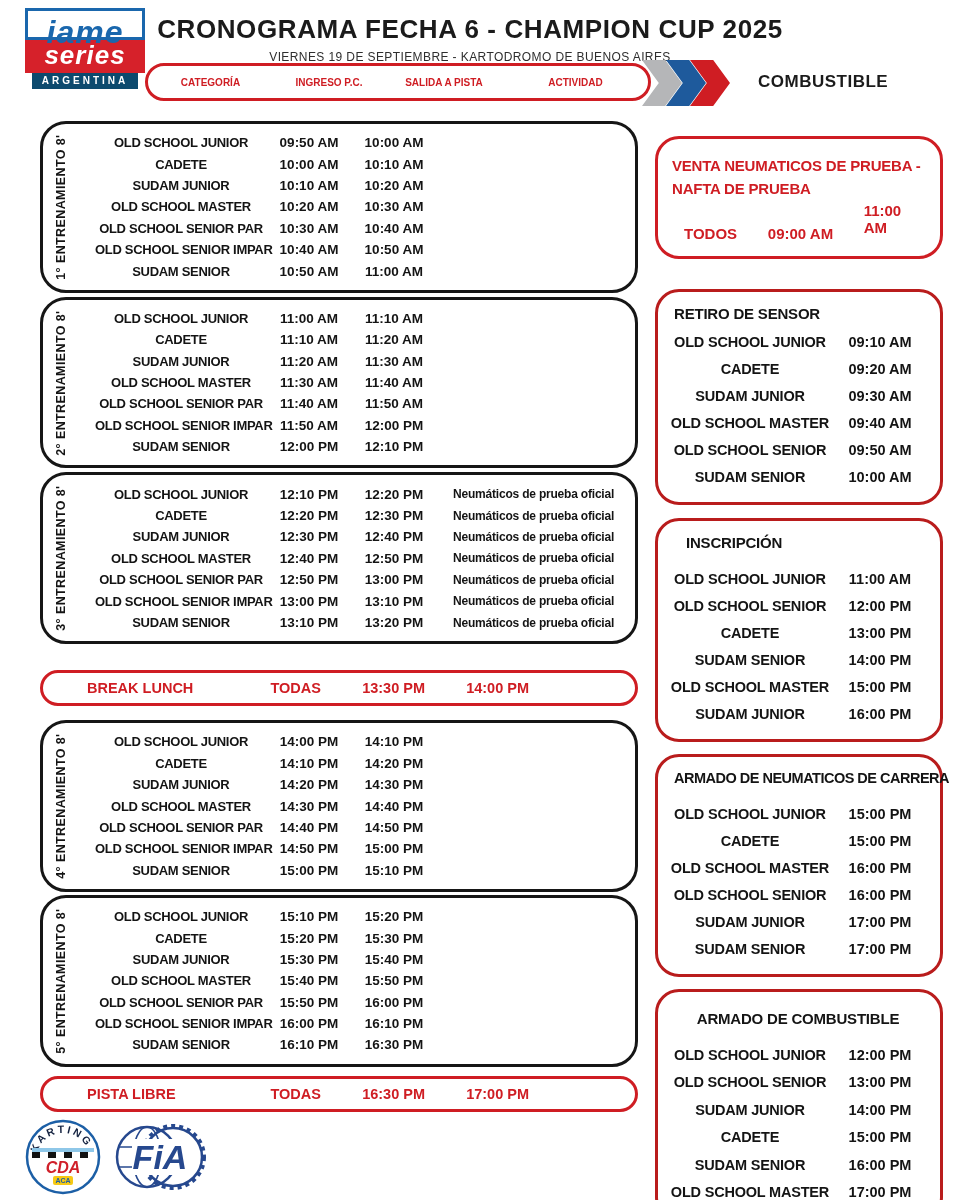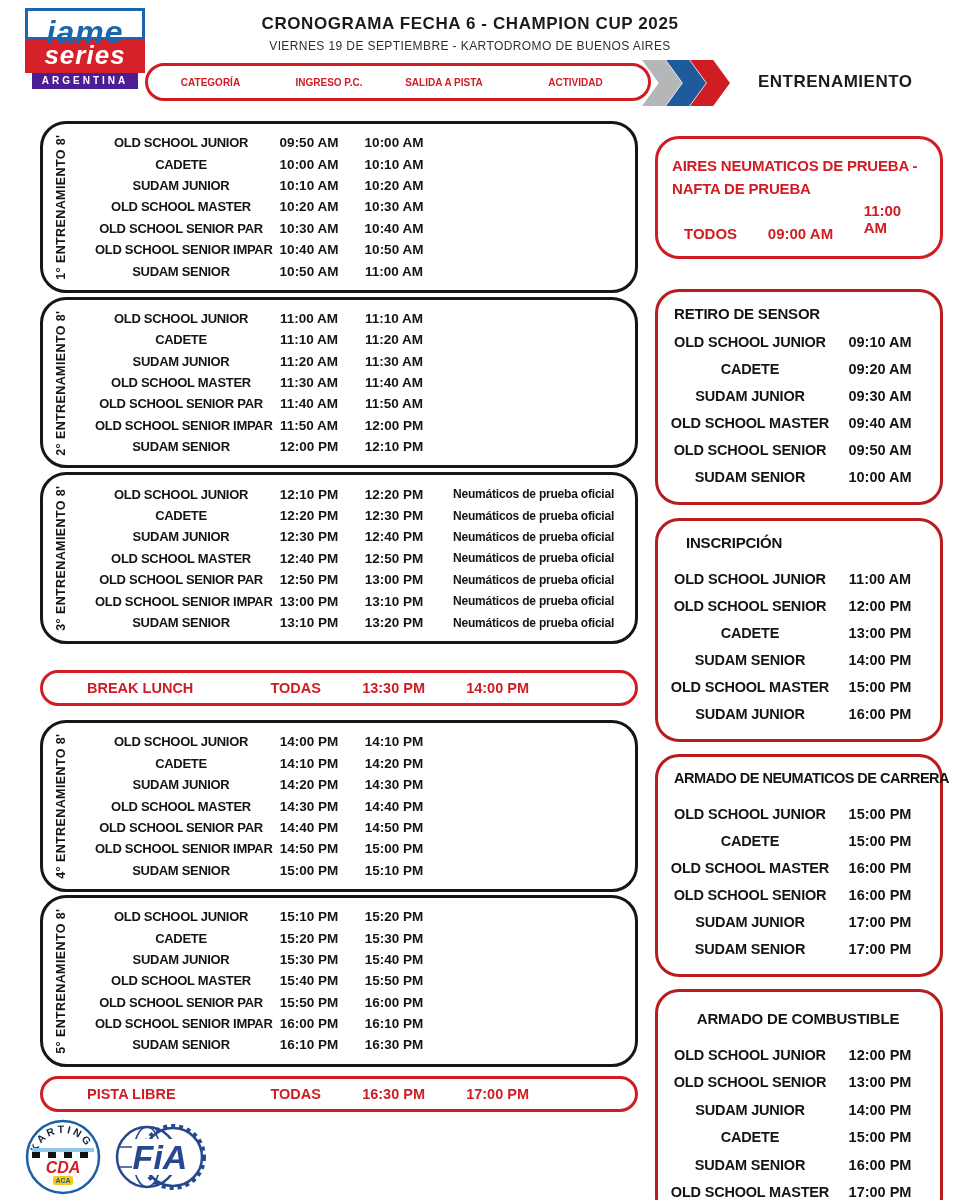--- a/index.html
+++ b/index.html
@@ -7,25 +7,25 @@
   body { font-family:"Liberation Sans", sans-serif; color:#141414; }
   .page { position:relative; width:960px; height:1200px; background:#fff; overflow:hidden; }
 
   
   .logo { position:absolute; left:25px; top:8px; width:120px; }
   .logo-top { background:#fff; border:3px solid #1a67ad; color:#1a67ad; height:32px;
               font-size:32px; font-weight:bold; font-style:italic; text-align:center;
               line-height:42px; letter-spacing:1px; }
   .logo-mid { background:#d6212a; color:#fff; height:33px; font-size:26px; font-weight:bold;
               font-style:italic; text-align:center; line-height:31px; letter-spacing:1px; }
-  .logo-bot { background:#4c1d95; color:#fff; height:16px; width:106px; margin:0 auto;
+  .logo-bot { background:#0c4a6e; color:#fff; height:16px; width:106px; margin:0 auto;
               font-size:10px; font-weight:bold; text-align:center; line-height:16px; letter-spacing:3px; }
 
   .title-wrap { position:absolute; left:150px; top:14px; width:640px; text-align:center; }
-  .title { font-size:17px; font-weight:bold; letter-spacing:.6px; color:#1b1b1b; }
+  .title { font-size:26px; font-weight:bold; letter-spacing:.6px; color:#1b1b1b; }
   .subtitle { margin-top:5px; font-size:12px; color:#2e2e2e; letter-spacing:.4px; }
 
   .header-pill { position:absolute; left:145px; top:63px; width:506px; height:38px;
                  border:3px solid #cf1d23; border-radius:22px; color:#cf1d23;
                  display:grid; grid-template-columns:125px 112px 118px 1fr;
                  align-items:center; font-size:10px; font-weight:bold; }
   .header-pill span { text-align:center; white-space:nowrap; }
 
   .chevrons { position:absolute; left:658px; top:60px; display:flex; }
   .chev { width:40px; height:46px; margin-left:-16px;
@@ -103,21 +103,21 @@
     <span>INGRESO P.C.</span>
     <span>SALIDA A PISTA</span>
     <span>ACTIVIDAD</span>
   </div>
 
   <div class="chevrons">
     <span class="chev" style="background:#b5b6b8"></span>
     <span class="chev" style="background:#1e5a9c"></span>
     <span class="chev" style="background:#cf1d23"></span>
   </div>
-  <div class="obligaciones">ENTRENAMIENTO</div>
+  <div class="obligaciones">COMBUSTIBLE</div>
 
   <div class="left-col">
 
     <div class="block">
       <div class="vlabel">1° ENTRENAMIENTO 8'</div>
       <div class="rows">
           <div class="srow">
           <span class="cat">OLD SCHOOL JUNIOR</span>
           <span class="time">09:50 AM</span>
           <span class="time">10:00 AM</span>
@@ -370,21 +370,21 @@
       <span class="pc">16:30 PM</span>
       <span class="pc">17:00 PM</span>
       <span></span>
     </div>
 
   </div>
 
   <div class="right-col">
 
     <div class="vbox">
-      <div class="vtitle">AIRES NEUMATICOS DE PRUEBA -</div>
+      <div class="vtitle">VENTA NEUMATICOS DE PRUEBA -</div>
       <div class="vtitle">NAFTA DE PRUEBA</div>
       <div class="vrow">
         <span class="vc1">TODOS</span>
         <span class="vc2">09:00 AM</span>
         <span class="vc3">11:00 AM</span>
       </div>
     </div>
 
     <div class="obox obox-retiro">
       <div class="otitle">RETIRO DE SENSOR</div>

